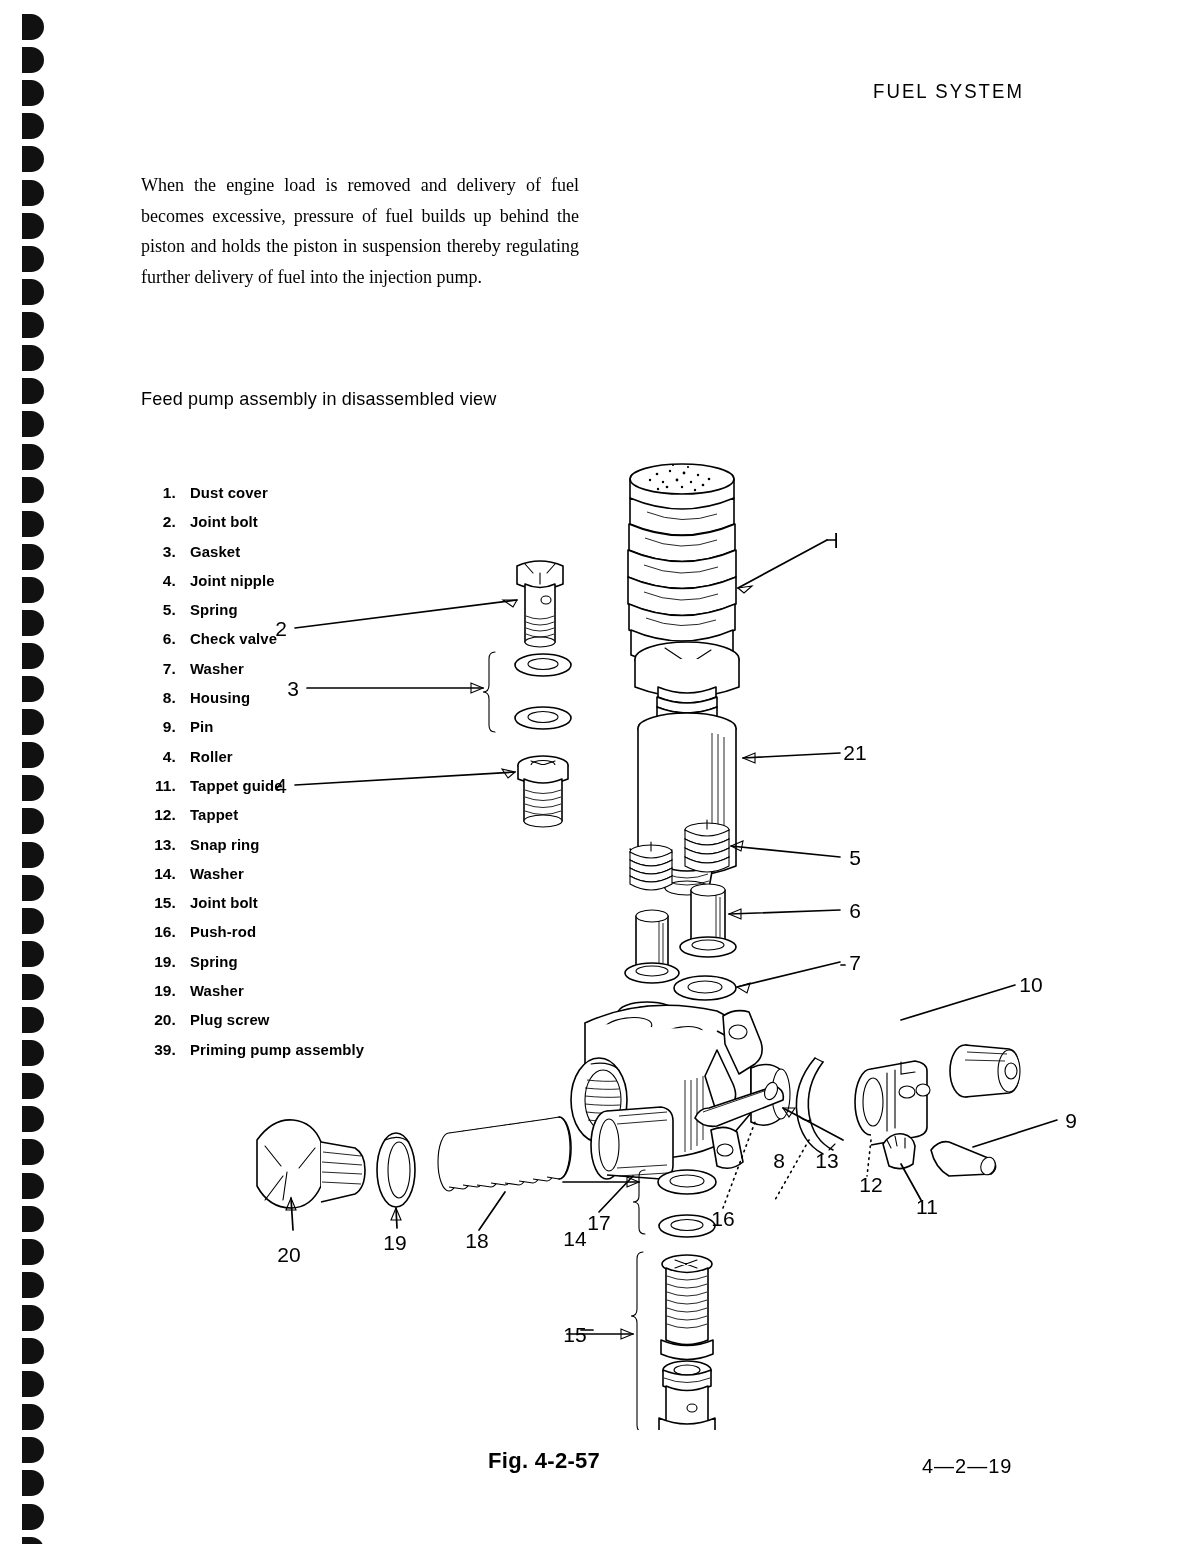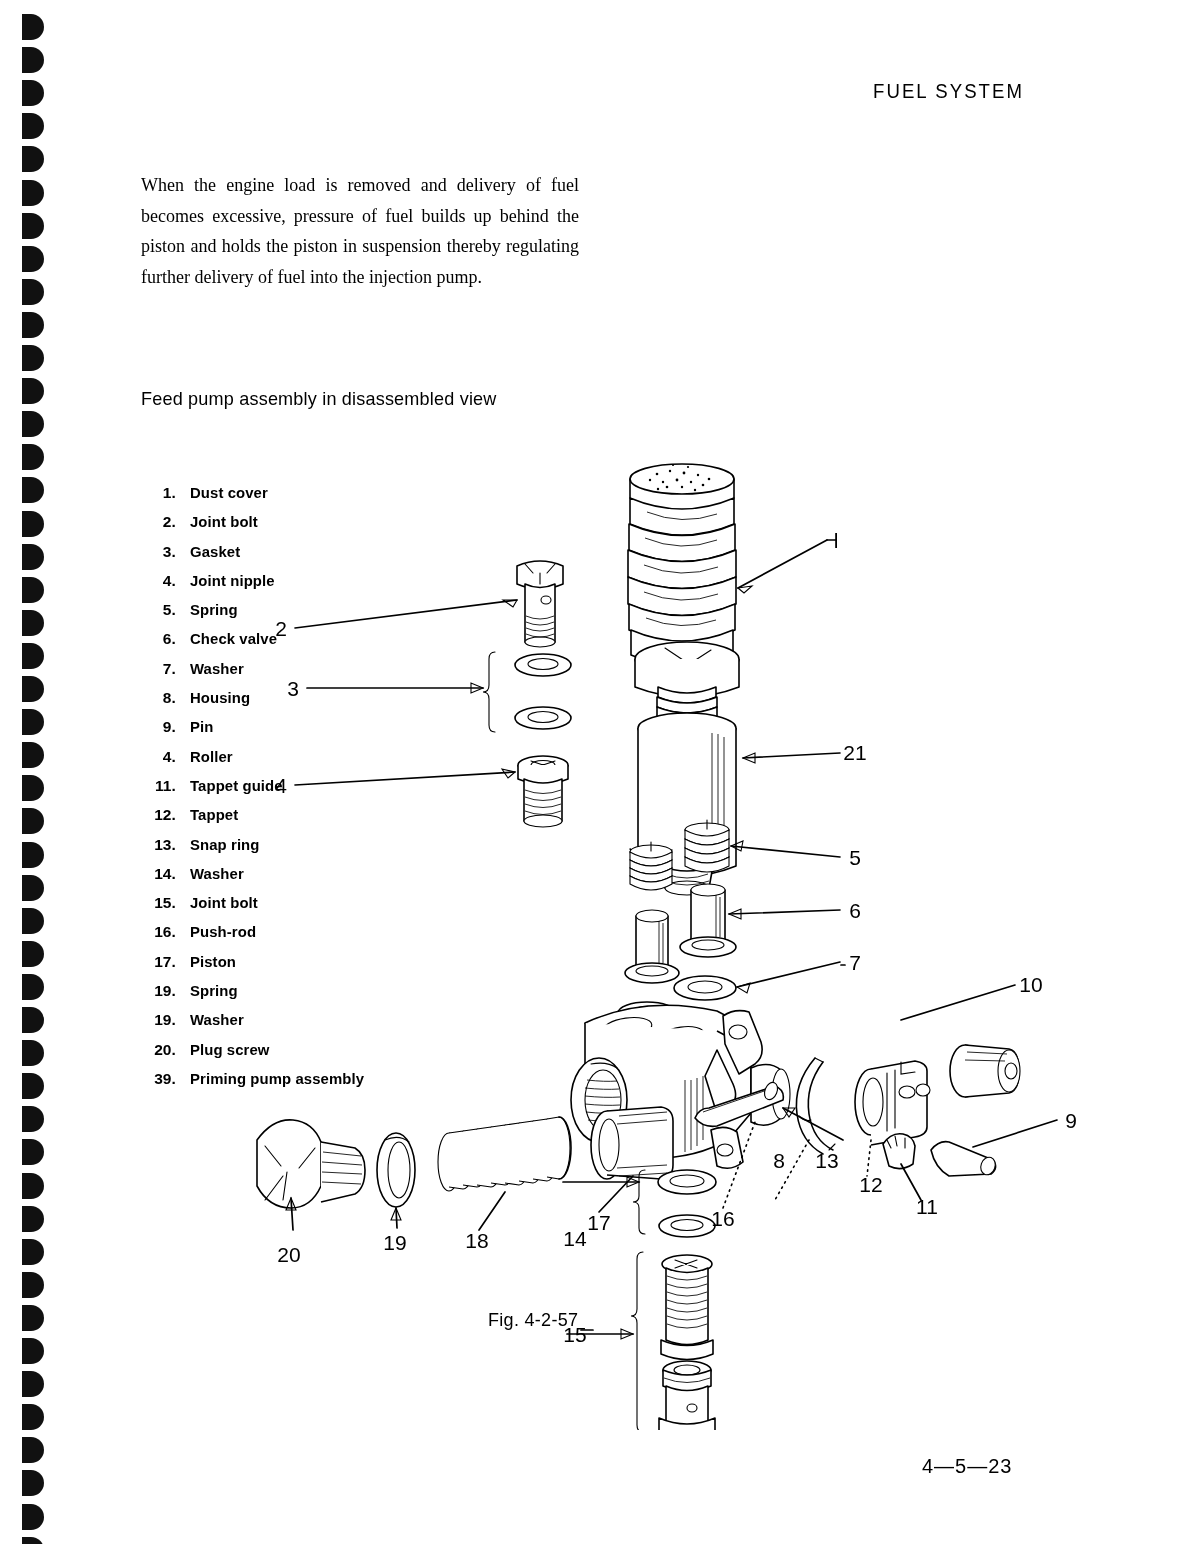--- a/index.html
+++ b/index.html
@@ -30,22 +30,22 @@
 
   
   #partslist{position:absolute;left:140px;top:484px;width:300px;}
   .prow{position:relative;height:29.3px;font-size:15.5px;font-weight:bold;
         letter-spacing:.1px;}
   .pnum{position:absolute;left:0;width:36px;text-align:right;}
   .plabel{position:absolute;left:50px;transform:scaleX(.96);
           transform-origin:left top;white-space:nowrap;}
 
   
-  #figcap{position:absolute;left:488px;top:1310px;font-size:18px;
-          font-weight:normal;letter-spacing:.3px;}
+  #figcap{position:absolute;left:488px;top:1448px;font-size:22px;
+          font-weight:bold;letter-spacing:.3px;}
   #folio{position:absolute;left:922px;top:1455px;font-size:20px;
          letter-spacing:1px;font-family:"Liberation Sans",sans-serif;}
 
   
   #diagram{position:absolute;left:195px;top:440px;width:900px;height:990px;}
   #diagram svg{display:block;}
   .ln{fill:none;stroke:#000;stroke-width:1.6;stroke-linecap:round;stroke-linejoin:round;}
   .lnT{fill:none;stroke:#000;stroke-width:1.1;stroke-linecap:round;}
   .lnH{fill:none;stroke:#000;stroke-width:.85;}
   .fillw{fill:#fff;stroke:#000;stroke-width:1.6;stroke-linejoin:round;}
@@ -176,24 +176,20 @@
     </div>
     <div class="prow">
       <span class="pnum">15.</span>
       <span class="plabel">Joint bolt</span>
     </div>
     <div class="prow">
       <span class="pnum">16.</span>
       <span class="plabel">Push-rod</span>
     </div>
     <div class="prow">
-      <span class="pnum">17.</span>
-      <span class="plabel">Piston</span>
-    </div>
-    <div class="prow">
       <span class="pnum">19.</span>
       <span class="plabel">Spring</span>
     </div>
     <div class="prow">
       <span class="pnum">19.</span>
       <span class="plabel">Washer</span>
     </div>
     <div class="prow">
       <span class="pnum">20.</span>
       <span class="plabel">Plug screw</span>
@@ -605,13 +601,13 @@
     <text class="callout" x="660" y="320" text-anchor="middle">21</text>
     <path class="leader" d="M645 313 L548 318"></path>
     <path class="lnT" d="M548 318 l12 -5 l0 10 Z" fill="#000"></path>
   </g>
 
 </svg>
 </div>
 
 <div id="figcap">Fig. 4-2-57</div>
 
-<div id="folio">4—5—23</div>
+<div id="folio">4—2—19</div>
 
 </body></html>

